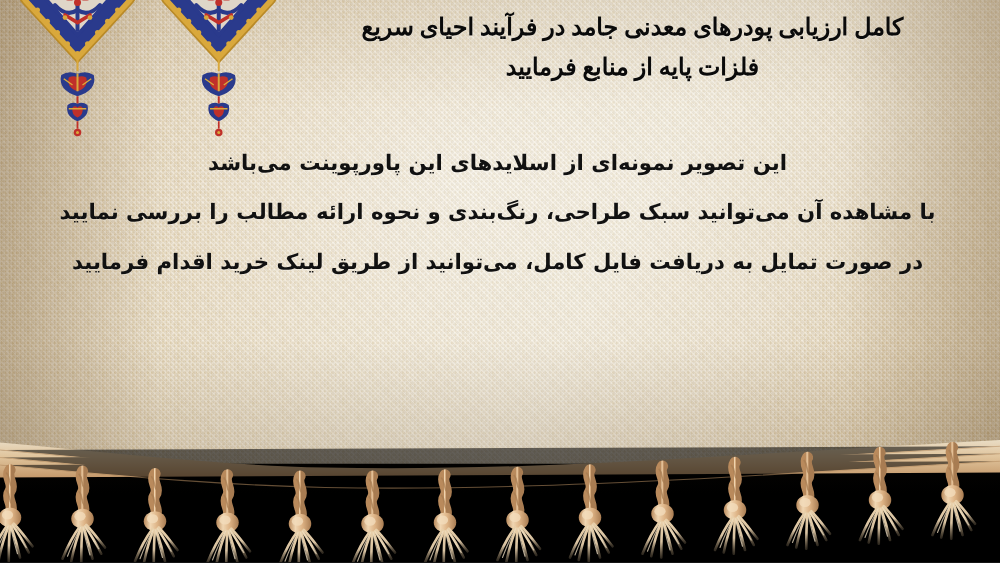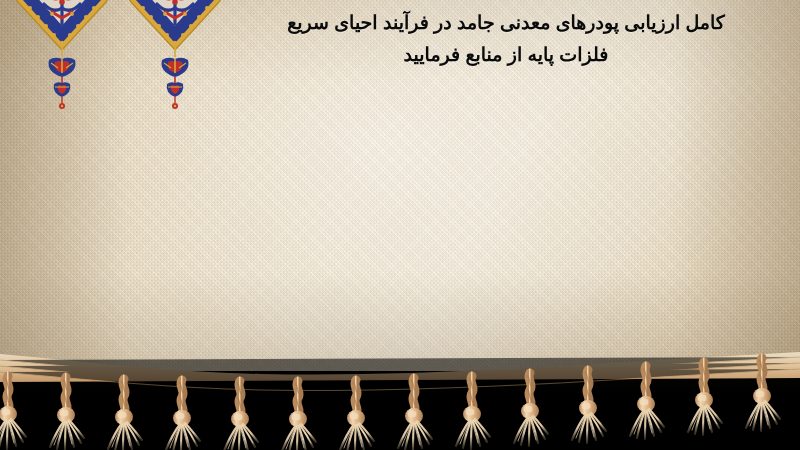--- a/index.html
+++ b/index.html
@@ -120,21 +120,21 @@
     direction: rtl;
   }
 
   .title-block {
     position: absolute;
     top: 8px;
     right: 14px;
     width: 560px;
     text-align: center;
     color: #0a0a0a;
-    font-family: Liberation Sans, sans-serif;
+    font-family: Liberation Serif, serif;
     font-size: 19px;
     font-weight: 700;
     line-height: 1.62;
     letter-spacing: 0px;
     text-shadow: 0 1px 0 rgba(255,255,255,0.28);
   }
   .title-line { display: block; white-space: nowrap; }
   .title-line.second { margin-top: 1px; }
 
   .body-block {
@@ -277,20 +277,25 @@
     </svg>
   </div>
 
   <div class="text-layer">
 
     <div class="title-block">
       <span class="title-line">کامل ارزیابی پودرهای معدنی جامد در فرآیند احیای سریع</span>
       <span class="title-line second">فلزات پایه از منابع فرمایید</span>
     </div>
 
+    <div class="body-block">
+      <span class="body-line">این تصویر نمونه‌ای از اسلایدهای این پاورپوینت می‌باشد</span>
+      <span class="body-line">با مشاهده آن می‌توانید سبک طراحی، رنگ‌بندی و نحوه ارائه مطالب را بررسی نمایید</span>
+      <span class="body-line">در صورت تمایل به دریافت فایل کامل، می‌توانید از طریق لینک خرید اقدام فرمایید</span>
+    </div>
 
   </div>
 
   <div class="black-band"></div>
 
   <div class="fringe-layer">
     <svg width="800" height="98" viewBox="0 0 800 98" xmlns="http://www.w3.org/2000/svg">
       <defs>
         <linearGradient id="ropeGrad" x1="0" y1="0" x2="1" y2="0">
           <stop offset="0%" stop-color="#b98a5c"></stop>

